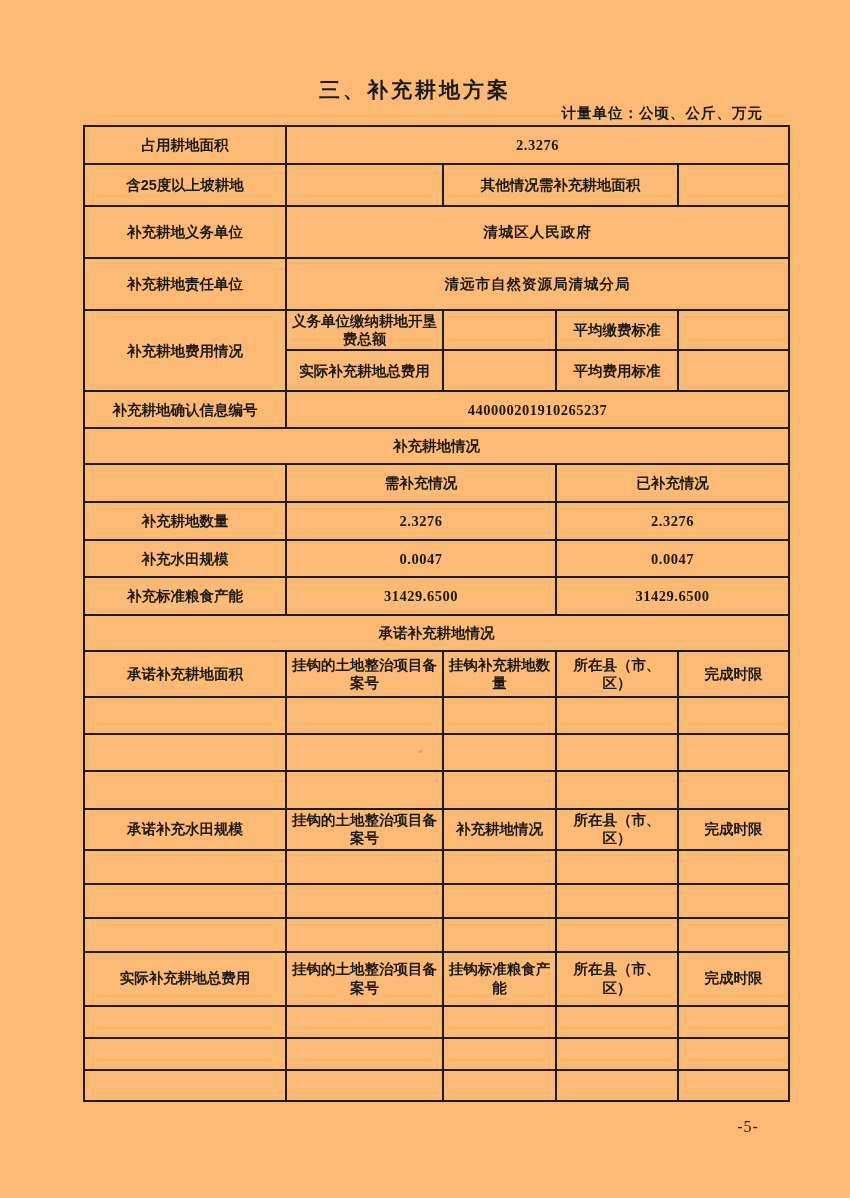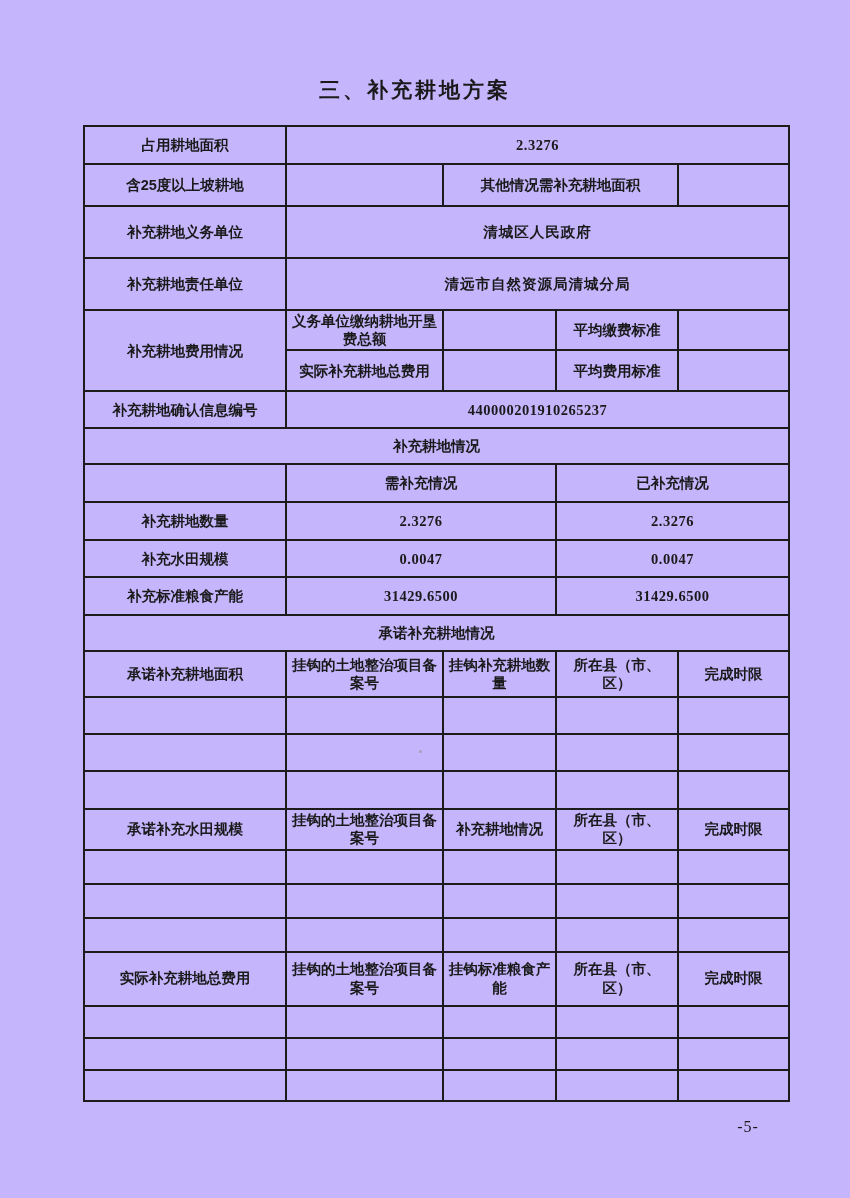--- a/index.html
+++ b/index.html
@@ -1,20 +1,20 @@
 <!DOCTYPE html>
 <html><head>
 <meta charset="utf-8">
 <style>
   html,body{margin:0;padding:0;}
   body{
     width:850px;height:1198px;background:#ffffff;
     font-family:"Liberation Sans",sans-serif;color:#1a1a1a;
   }
-  .page{position:relative;width:850px;height:1198px;background:#c4b5fd;overflow:hidden;}
+  .page{position:relative;width:850px;height:1198px;background:#fdba74;overflow:hidden;}
 
   .doc-title{
     position:absolute;top:76px;left:0;width:830px;margin:0;
     text-align:center;font-size:21px;font-weight:bold;letter-spacing:3px;
   }
   .unit-note{
     position:absolute;top:104px;left:73px;width:690px;
     text-align:right;font-size:14.5px;font-weight:bold;letter-spacing:1px;
   }
 
@@ -50,20 +50,21 @@
     position:absolute;width:3px;height:3px;border-radius:50%;
     background:#9a9a9a;opacity:.7;
   }
 </style>
 </head>
 <body>
 
 <div class="page">
 
   <h1 class="doc-title">三、补充耕地方案</h1>
+  <div class="unit-note">计量单位：公顷、公斤、万元</div>
 
   <table class="form">
     <colgroup>
       <col style="width:202px">
         <col style="width:157px">
         <col style="width:113px">
         <col style="width:122px">
         <col style="width:111px">
     </colgroup>
 

